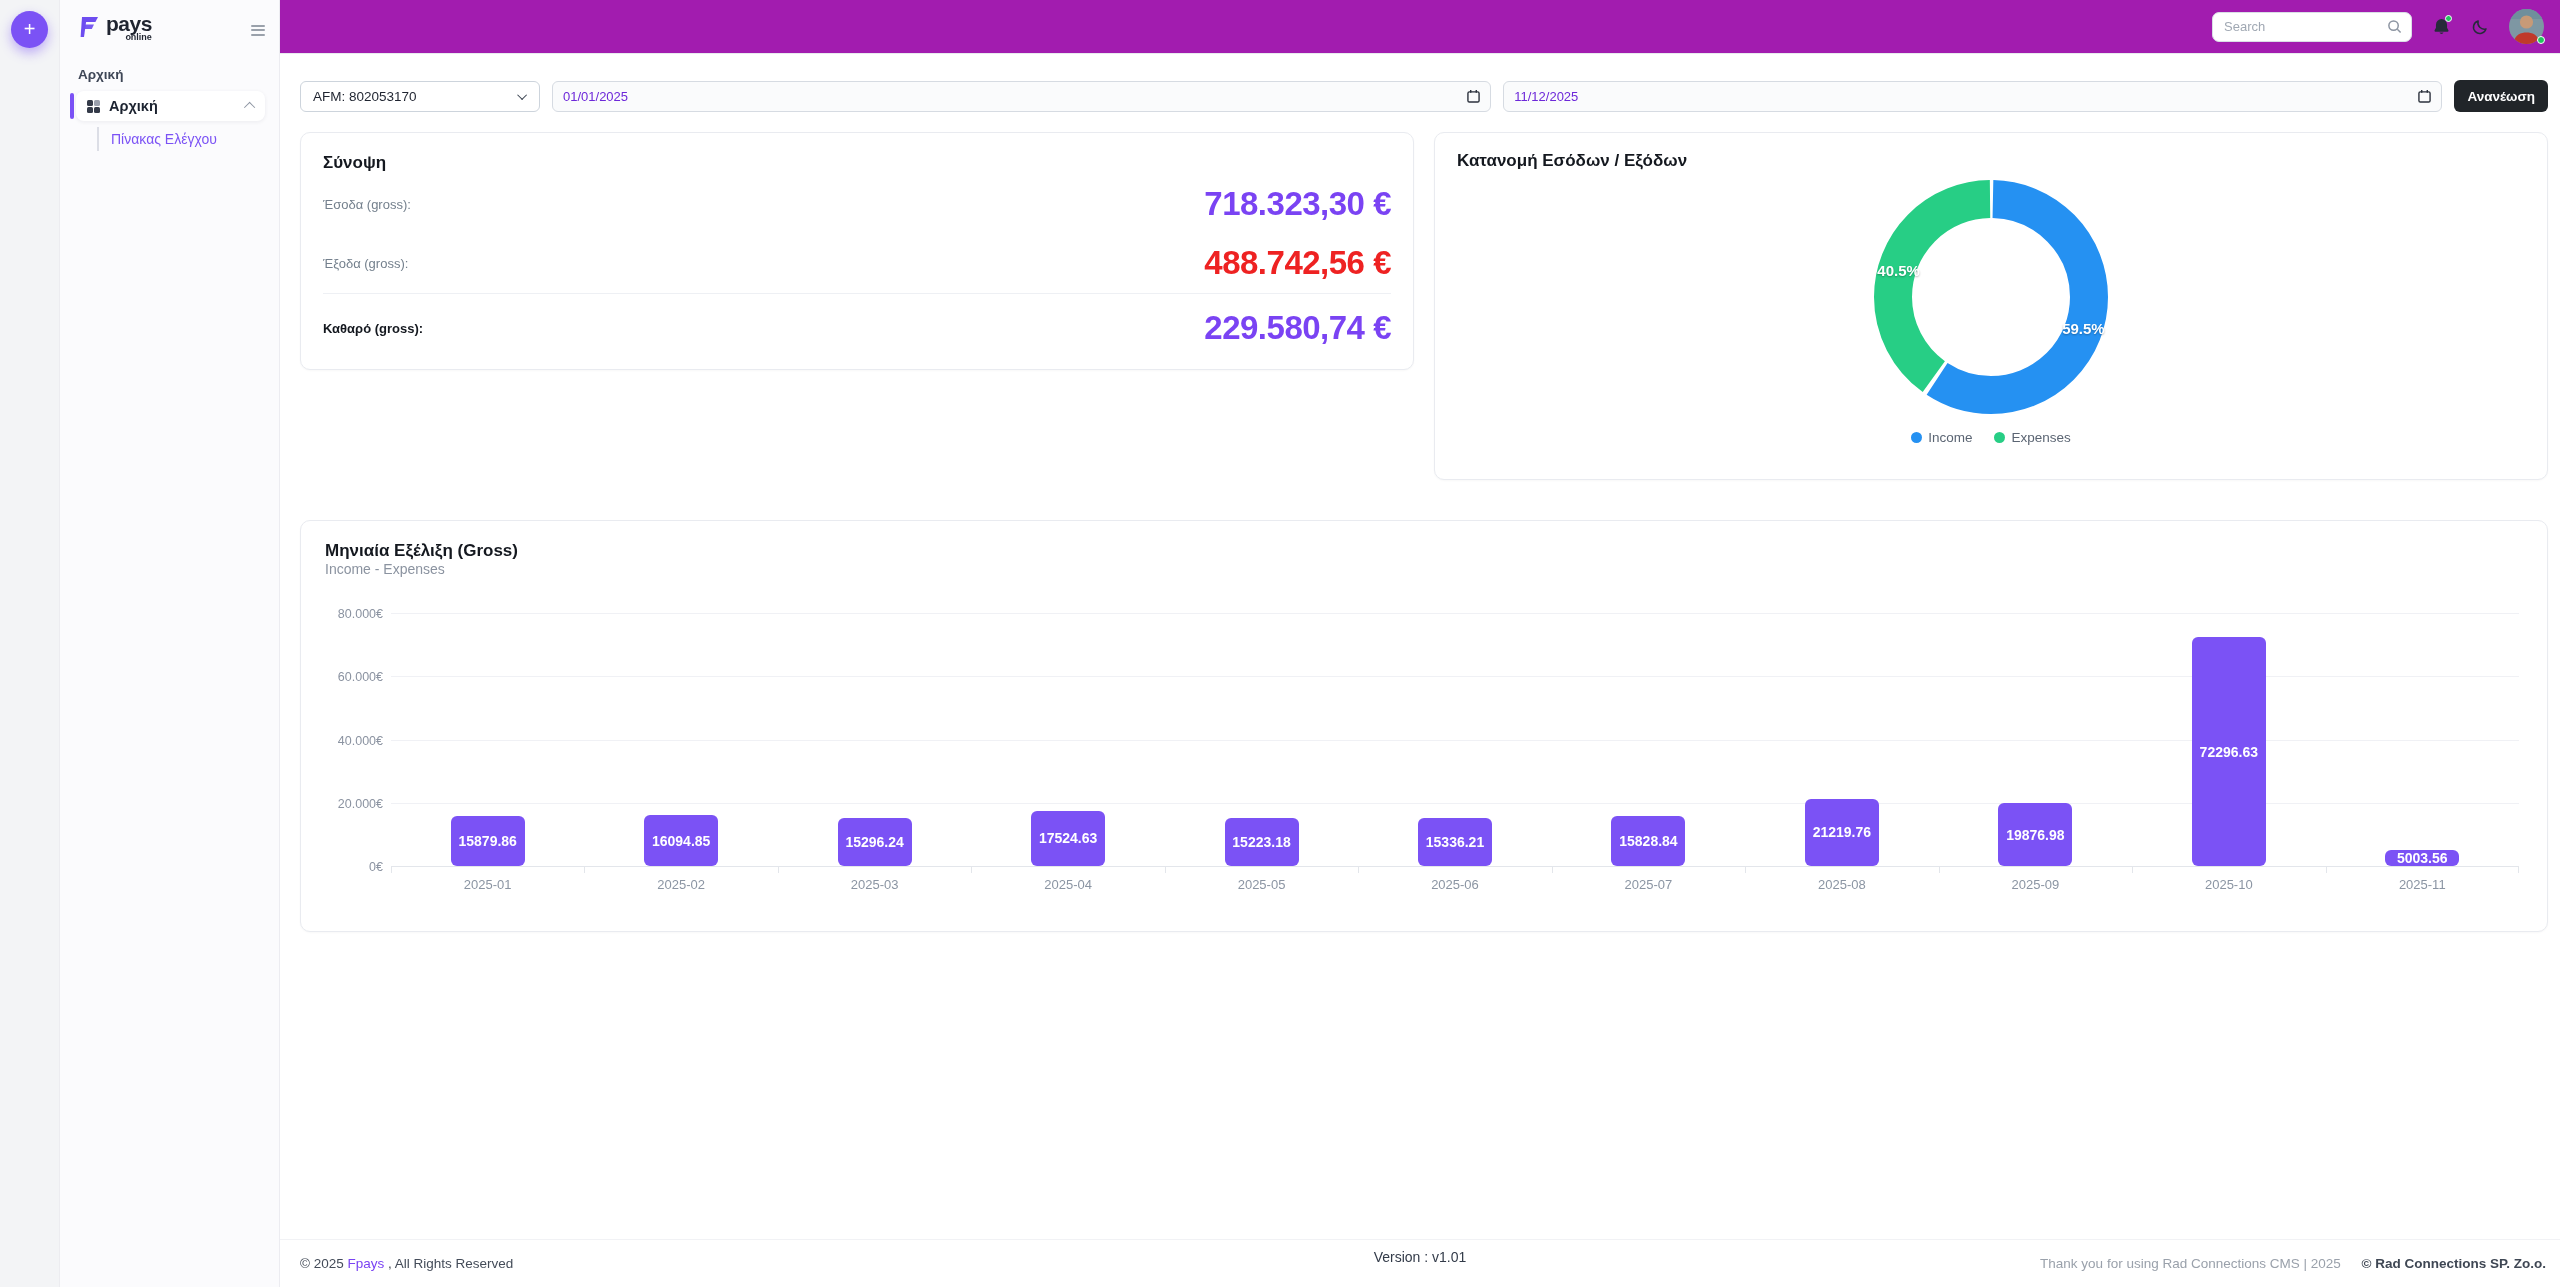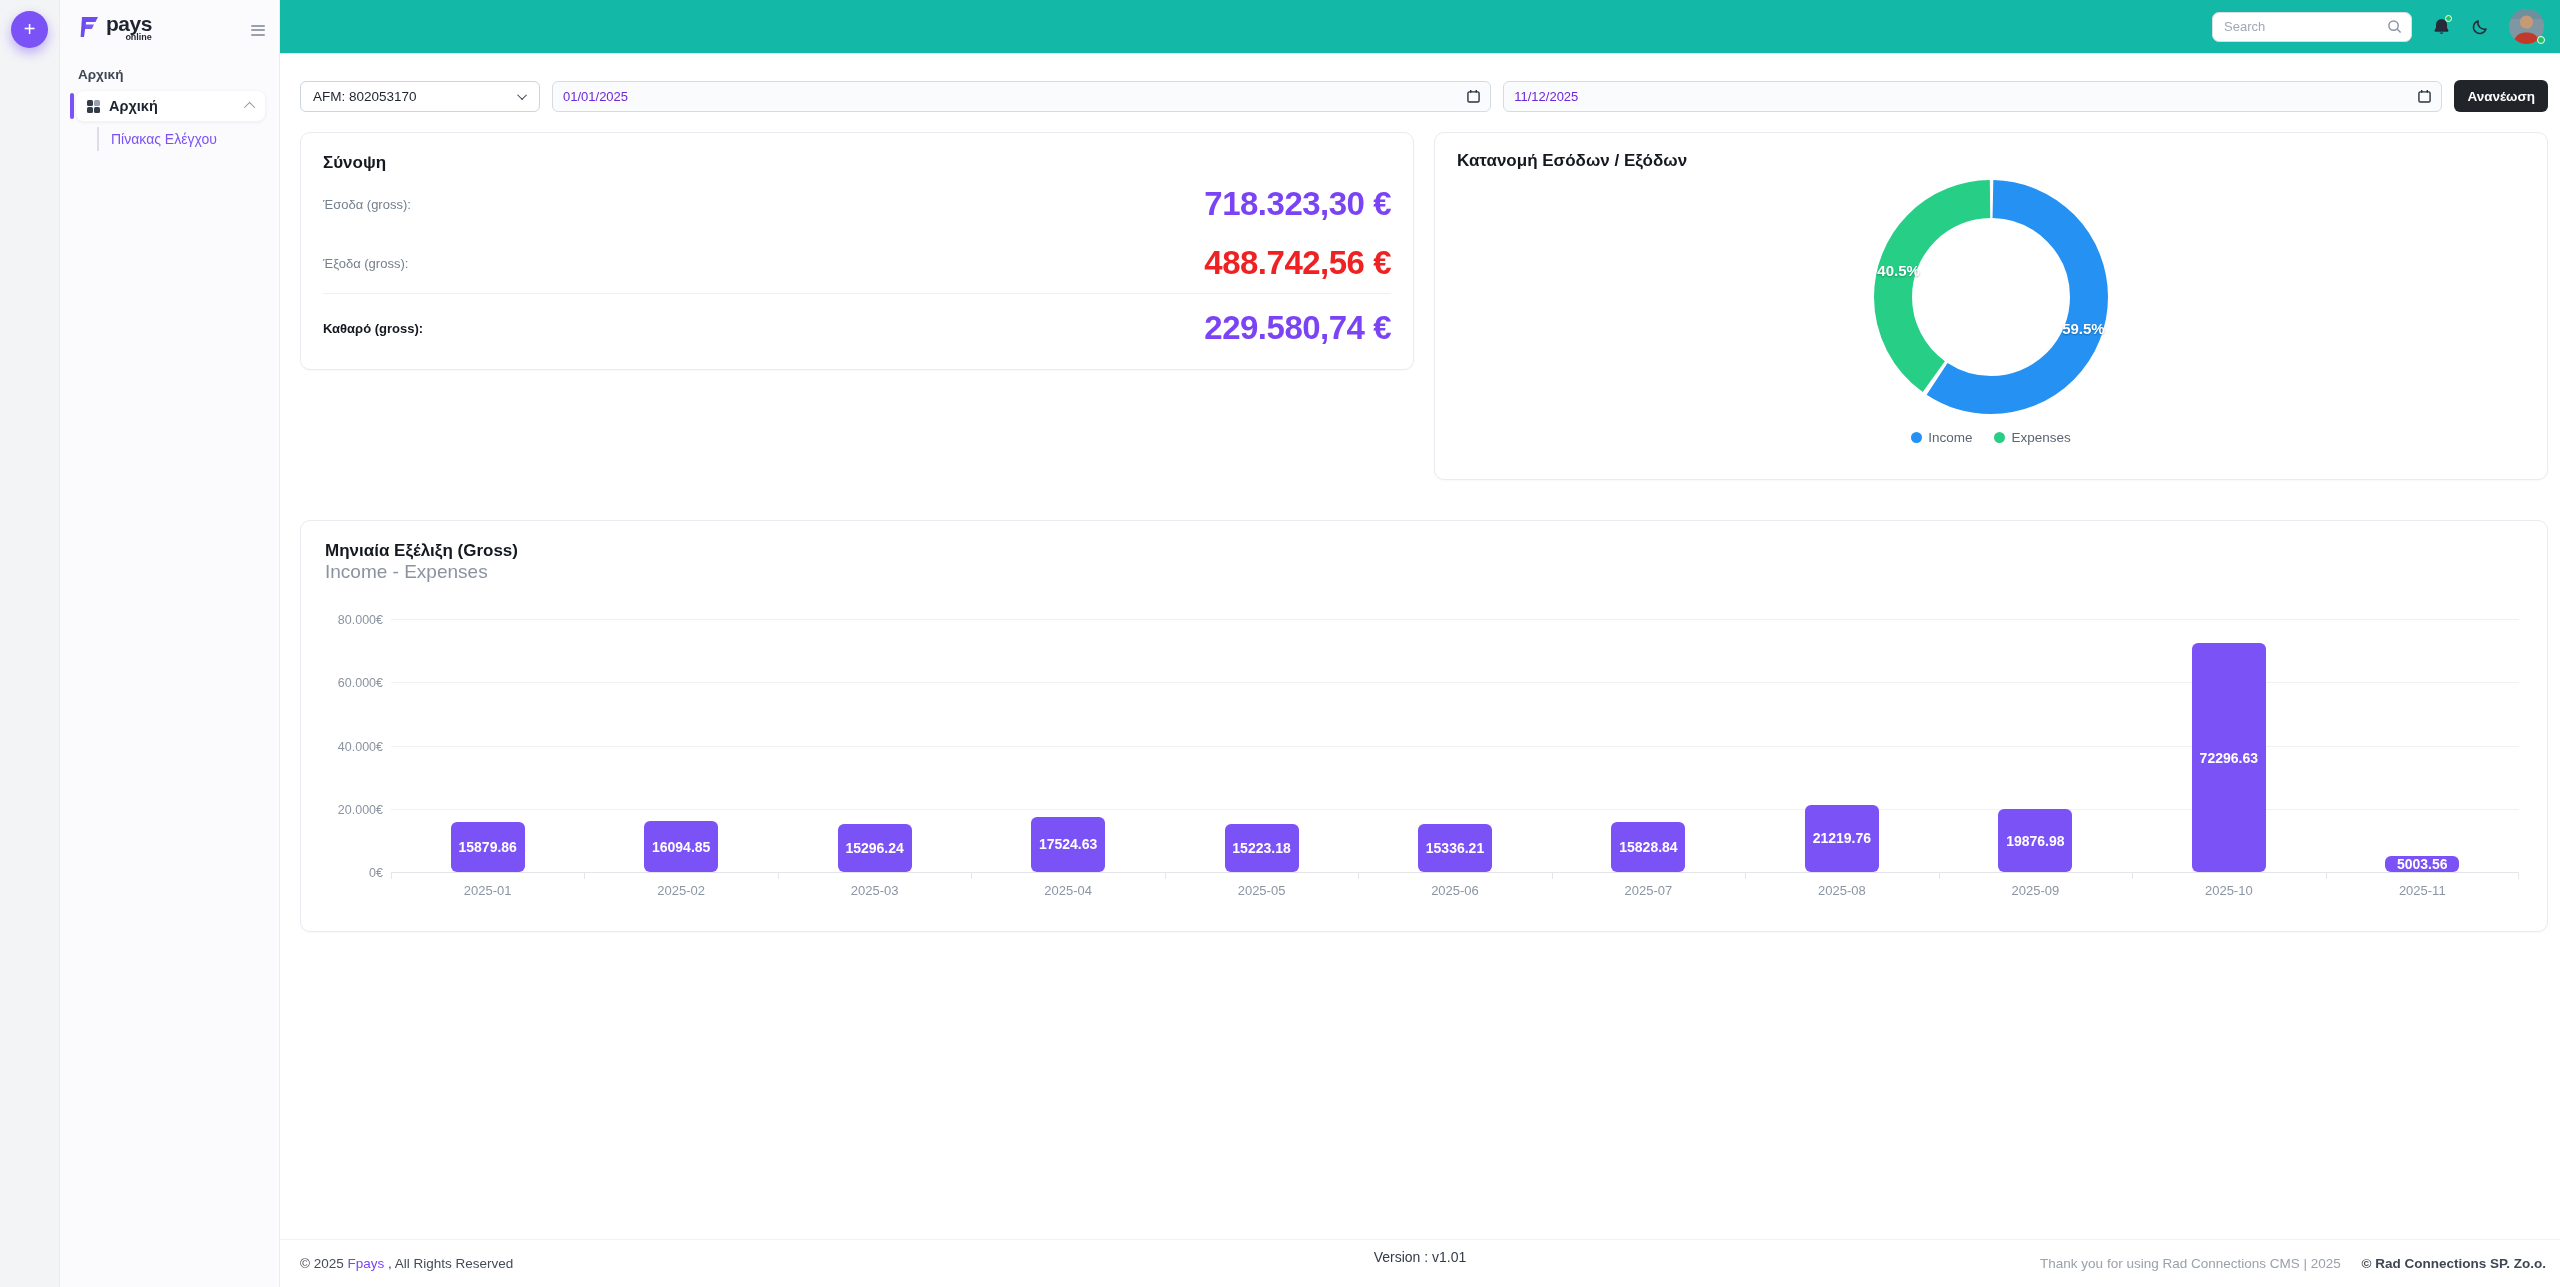--- a/index.html
+++ b/index.html
@@ -29,21 +29,21 @@
   .grid-icon i { background:#343b49; border-radius:1.5px; }
   .grid-icon i:nth-child(2) { background:#9aa0ad; }
   .nav-item .lbl { font-size:14.5px; font-weight:600; color:#1c2330; }
   .chev-up { margin-left:auto; width:8px; height:8px; border-left:1.6px solid #8d95a2; border-top:1.6px solid #8d95a2; transform:rotate(45deg) translateY(2px); }
 
   .sub-item { position:relative; margin:10px 0 0 37px; padding-left:14px; font-size:14px; font-weight:500; color:#7b52f5; cursor:pointer; }
   .sub-item::before { content:""; position:absolute; left:0; top:-4px; bottom:-4px; width:2px; background:#dcdee6; }
 
   
   .main { margin-left:280px; height:100%; position:relative; }
-  .topbar { height:54px; background:#14b8a6; border-bottom:1px solid #e8eaef; display:flex; align-items:center; justify-content:flex-end; gap:20px; padding-right:16px; }
+  .topbar { height:54px; background:#a21caf; border-bottom:1px solid #e8eaef; display:flex; align-items:center; justify-content:flex-end; gap:20px; padding-right:16px; }
   .search-box { width:200px; height:30px; border:1px solid #d9dee6; border-radius:7px; display:flex; align-items:center; padding:0 9px 0 11px; background:#fff; }
   .search-box input { border:none; outline:none; flex:1; font-size:13px; color:#374151; font-family:inherit; background:transparent; min-width:0; }
   .search-box input::placeholder { color:#a0a8b3; }
   .icon-btn { position:relative; cursor:pointer; display:flex; align-items:center; }
   .dot-green { position:absolute; width:7px; height:7px; border-radius:50%; background:#22c55e; border:1.5px solid #fff; }
   .bell .dot-green { top:-2px; right:-1px; }
   .avatar { position:relative; width:35px; height:35px; border-radius:50%; overflow:visible; cursor:pointer; }
   .avatar svg { border-radius:50%; display:block; }
   .avatar .dot-green { bottom:0; right:-1px; width:8px; height:8px; }
 
@@ -70,21 +70,21 @@
 
   .donut-card { flex:1; height:348px; padding:18px 22px; }
   .donut-wrap { position:relative; width:234px; margin:9px auto 0 auto; }
   .slice-label { position:absolute; transform:translate(-50%,-50%); color:#fff; font-size:15px; font-weight:700; text-shadow:0 1px 2px rgba(0,0,0,.3); }
   .donut-legend { display:flex; justify-content:center; gap:22px; margin-top:12px; }
   .legend-item { display:flex; align-items:center; gap:6px; font-size:13.5px; color:#5b6573; cursor:pointer; }
   .legend-item .ldot { width:11px; height:11px; border-radius:50%; }
 
   .bar-card { margin:40px 12px 0 20px; height:412px; padding:20px 24px; }
   .bar-head { display:flex; align-items:flex-start; justify-content:space-between;flex-direction:column; }
-  .bar-series-label { font-size:19px; color:#8b93a0; }
+  .bar-series-label { font-size:14px; color:#8b93a0; }
   .chart { position:relative; height:268px; margin-top:22px; }
   .gridline { position:absolute; left:66px; right:4px; height:1px; background:#f0f1f5; }
   .gridline.zero { background:#e3e6eb; }
   .y-label { position:absolute; left:0; width:58px; text-align:right; font-size:12.5px; color:#8b93a1; }
   .bars { position:absolute; left:66px; right:4px; top:0; bottom:0; display:flex; }
   .bar-slot { flex:1; position:relative; }
   .bar { position:absolute; left:50%; transform:translateX(-50%); bottom:1px; width:74px; border-radius:6px; background:#7b52f5; }
   .bar-val { position:absolute; left:50%; top:50%; transform:translate(-50%,-50%); color:#fff; font-size:14px; font-weight:700; white-space:nowrap; }
   .xtick { position:absolute; width:1px; height:6px; background:#e3e6eb; top:100%; }
   .x-labels { display:flex; margin:10px 0 0 66px; padding-right:4px; }

